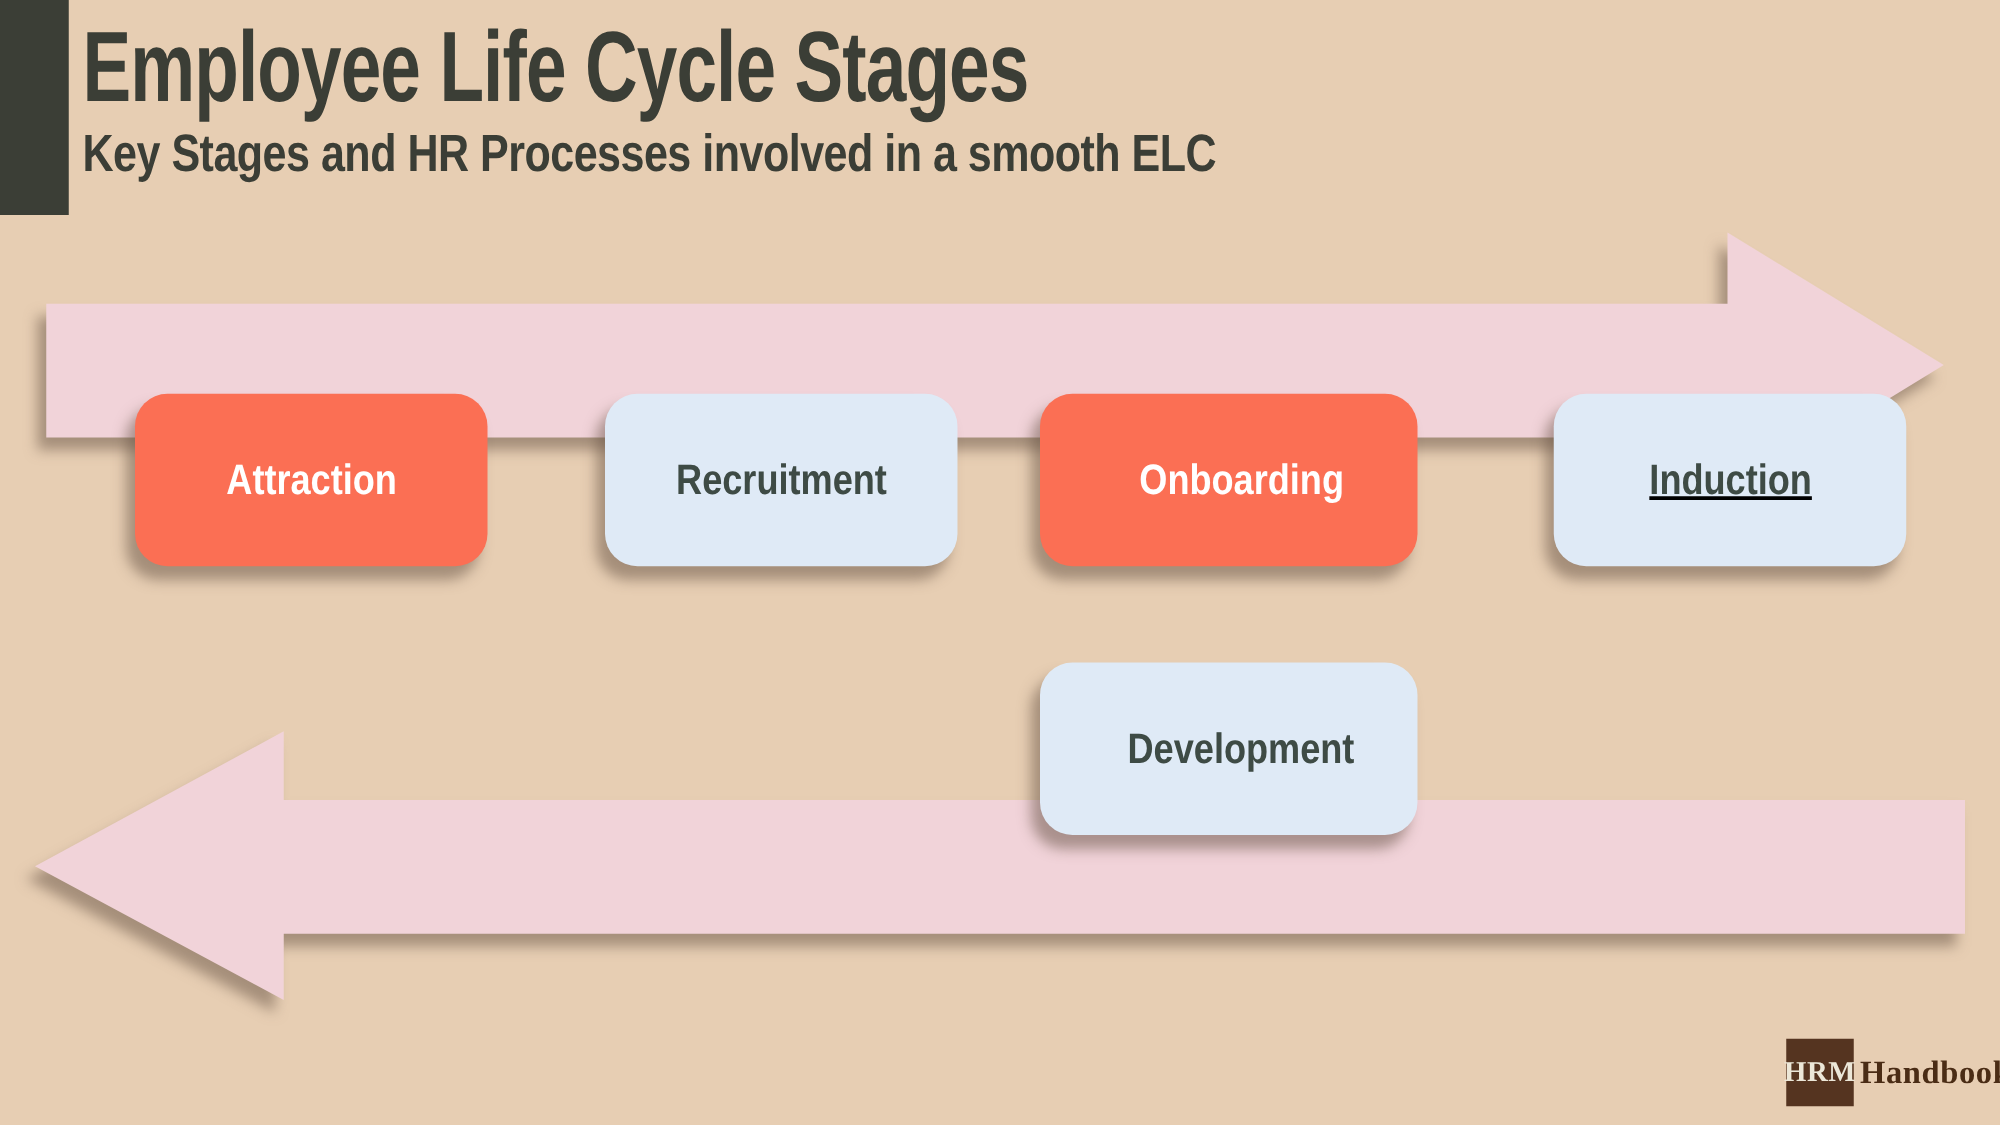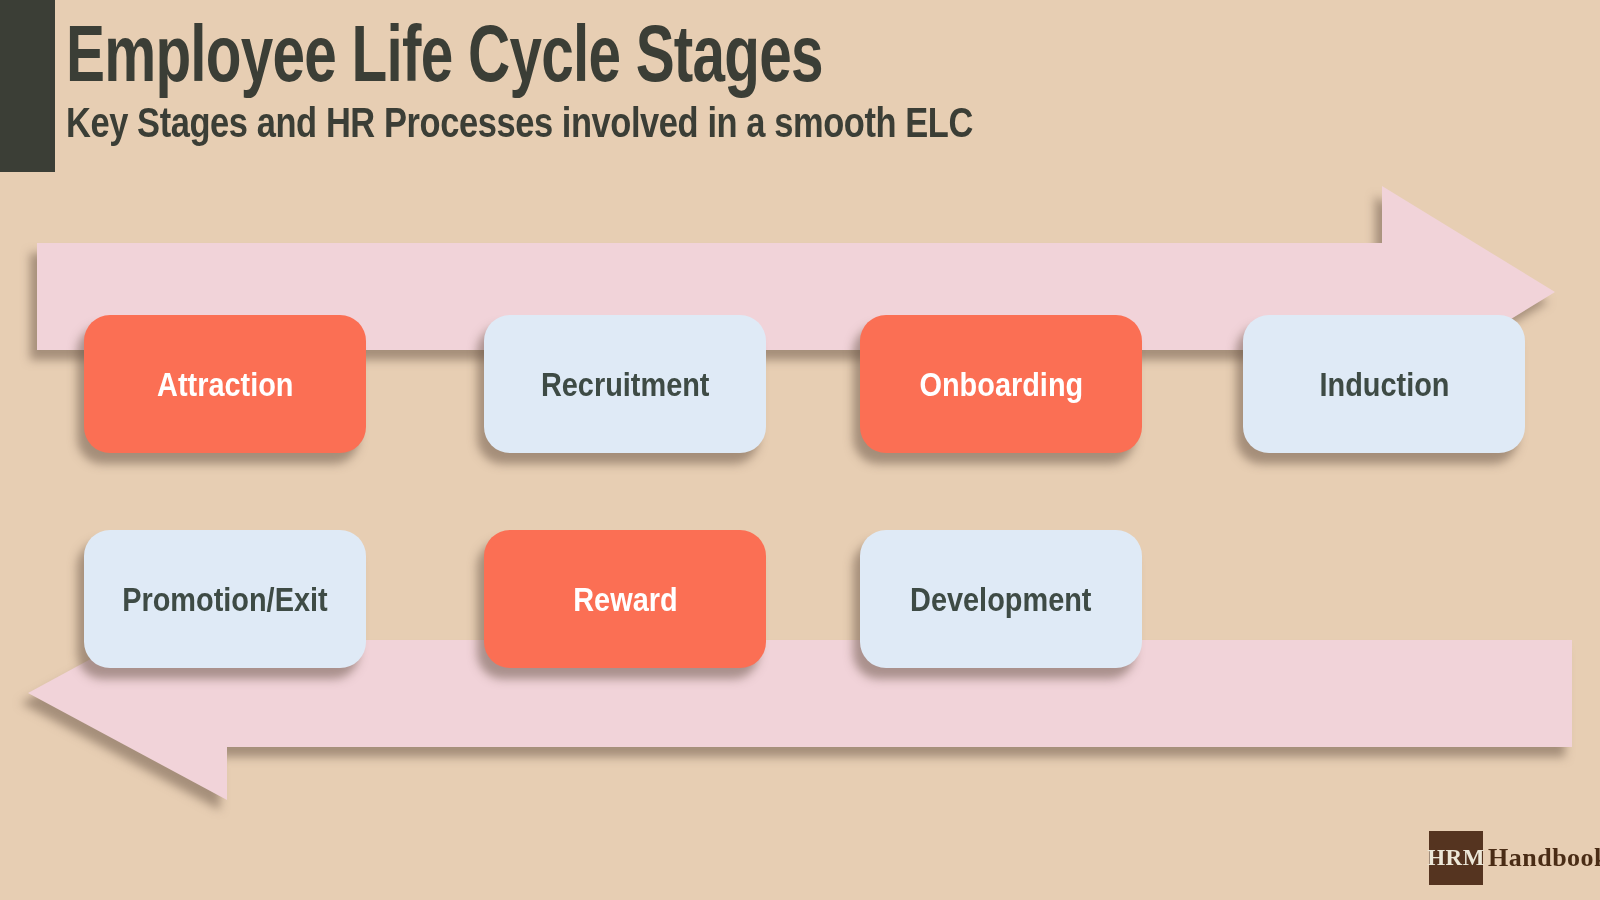--- a/index.html
+++ b/index.html
@@ -75,24 +75,24 @@
     display:inline-block;
     transform:scaleX(.85);
     transform-origin:center;
   }
   .card.orange .label{color:#ffffff;}
   .card.blue .label{color:var(--card-ink);}
 
   
   .r1{top:315px;}
   .r2{top:530px;}
-  .c1{left:84px;}
+  .c1{left:108px;}
   .c2{left:484px;justify-content:center;}
-  .c3{left:860px;}
-  .c4{left:1243px;}
+  .c3{left:832px;padding-left:20px;}
+  .c4{left:1243px;text-decoration:underline;}
 
   .logo{
     position:absolute;
     left:1429px;top:831px;
     display:flex;align-items:center;
     font-family:"Liberation Serif",serif;
   }
   .logo-badge{
     width:54px;height:54px;
     background:var(--logo-brown);
@@ -129,26 +129,20 @@
   <div class="card blue r1 c2">
     <span class="label">Recruitment</span>
   </div>
   <div class="card orange r1 c3">
     <span class="label">Onboarding</span>
   </div>
   <div class="card blue r1 c4">
     <span class="label">Induction</span>
   </div>
 
-  <div class="card blue r2 c1">
-    <span class="label">Promotion/Exit</span>
-  </div>
-  <div class="card orange r2 c2">
-    <span class="label">Reward</span>
-  </div>
   <div class="card blue r2 c3">
     <span class="label">Development</span>
   </div>
 
   <div class="logo">
     <span class="logo-badge">HRM</span>
     <span class="logo-name">Handbook</span>
   </div>
 
 </div>

